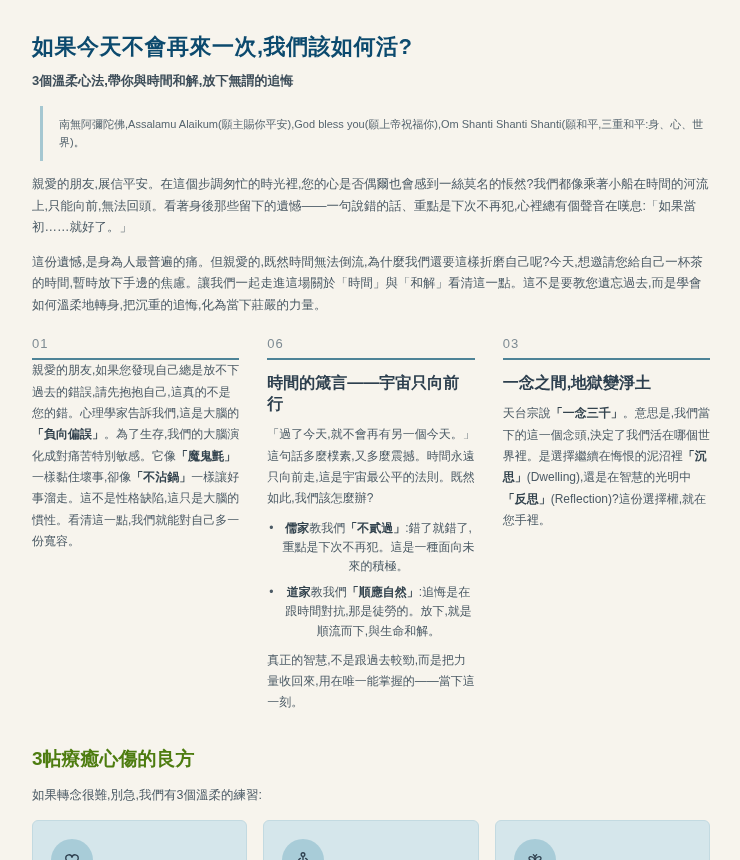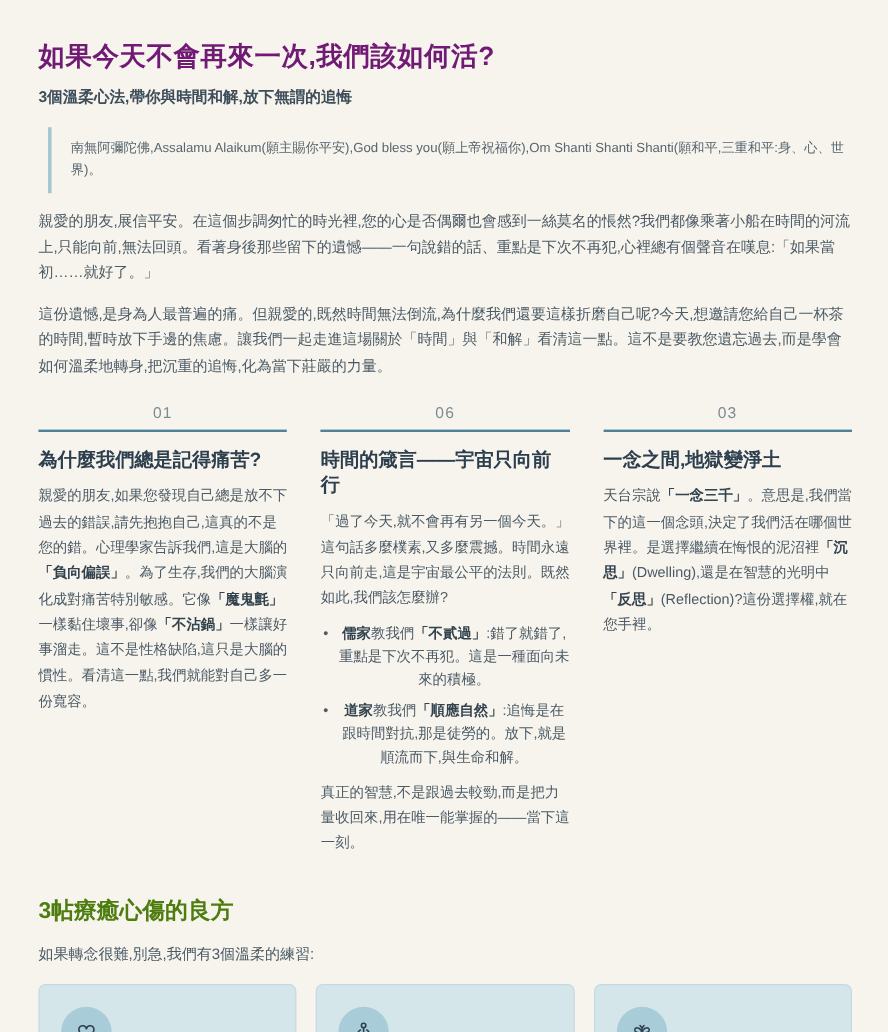--- a/index.html
+++ b/index.html
@@ -6,35 +6,35 @@
   body{
     width:740px;height:860px;overflow:hidden;
     background:#f7f4ed;
     font-family:"Liberation Sans","DejaVu Sans",sans-serif;
     color:#4b5a65;
     -webkit-font-smoothing:antialiased;
   }
   .page{box-sizing:border-box;width:740px;height:860px;padding:22px 30px 26px 32px;}
 
   
-  .title{font-size:22px;font-weight:bold;color:#701a75;letter-spacing:.5px;margin:10px 0 10px;}
+  .title{font-size:22px;font-weight:bold;color:#0c4a6e;letter-spacing:.5px;margin:10px 0 10px;}
   .subtitle{font-size:13px;font-weight:bold;color:#3d4d59;margin:0 0 4px;}
 
   
   .quote{
     margin:16px 0 0 8px;border-left:3px solid #a5c7d1;
     padding:10px 6px 10px 16px;font-size:11px;color:#56656f;line-height:1.6;
   }
 
   
   .para{font-size:12.5px;line-height:1.72;margin:13px 0 0;}
 
   
   .columns{display:grid;grid-template-columns:repeat(3,1fr);gap:28px;margin-top:20px;}
-  .col-number{font-size:13px;color:#7e8b93;letter-spacing:1px;margin-bottom:7px;text-align:center;}
+  .col-number{font-size:13px;color:#7e8b93;letter-spacing:1px;margin-bottom:7px;}
   .col-rule{border-top:2px solid #4e8397;}
   .col-heading{font-size:16px;font-weight:bold;color:#2d3f4e;margin:13px 0 9px;}
   .col-body{font-size:12px;line-height:1.78;margin:0;}
   strong{color:#33434e;}
   .bullets{list-style:none;margin:9px 0;padding:0;text-align:center;}
   .bullets li{position:relative;padding-left:15px;margin-top:7px;font-size:12px;line-height:1.6;}
   .bullets li::before{content:"•";position:absolute;left:2px;top:0;color:#4b5a65;}
 
   
   .section-title{font-size:19px;font-weight:bold;color:#4d7c0f;margin:32px 0 12px;}
@@ -55,21 +55,20 @@
   <div class="quote">南無阿彌陀佛,Assalamu Alaikum(願主賜你平安),God bless you(願上帝祝福你),Om Shanti Shanti Shanti(願和平,三重和平:身、心、世界)。</div>
 
   <p class="para">親愛的朋友,展信平安。在這個步調匆忙的時光裡,您的心是否偶爾也會感到一絲莫名的悵然?我們都像乘著小船在時間的河流上,只能向前,無法回頭。看著身後那些留下的遺憾——一句說錯的話、重點是下次不再犯,心裡總有個聲音在嘆息:「如果當初……就好了。」</p>
   <p class="para">這份遺憾,是身為人最普遍的痛。但親愛的,既然時間無法倒流,為什麼我們還要這樣折磨自己呢?今天,想邀請您給自己一杯茶的時間,暫時放下手邊的焦慮。讓我們一起走進這場關於「時間」與「和解」看清這一點。這不是要教您遺忘過去,而是學會如何溫柔地轉身,把沉重的追悔,化為當下莊嚴的力量。</p>
 
   <div class="columns">
 
     <div class="col">
       <div class="col-number">01</div>
       <div class="col-rule"></div>
-      <h3 class="col-heading">為什麼我們總是記得痛苦?</h3>
       <p class="col-body"><span>親愛的朋友,如果您發現自己總是放不下過去的錯誤,請先抱抱自己,這真的不是您的錯。心理學家告訴我們,這是大腦的</span><strong>「負向偏誤」</strong><span>。為了生存,我們的大腦演化成對痛苦特別敏感。它像</span><strong>「魔鬼氈」</strong><span>一樣黏住壞事,卻像</span><strong>「不沾鍋」</strong><span>一樣讓好事溜走。這不是性格缺陷,這只是大腦的慣性。看清這一點,我們就能對自己多一份寬容。</span></p>
     </div>
 
     <div class="col">
       <div class="col-number">06</div>
       <div class="col-rule"></div>
       <h3 class="col-heading">時間的箴言——宇宙只向前行</h3>
       <p class="col-body"><span>「過了今天,就不會再有另一個今天。」這句話多麼樸素,又多麼震撼。時間永遠只向前走,這是宇宙最公平的法則。既然如此,我們該怎麼辦?</span></p>
       <ul class="bullets">
         <li><strong>儒家</strong><span>教我們</span><strong>「不貳過」</strong><span>:錯了就錯了,重點是下次不再犯。這是一種面向未來的積極。</span></li>

